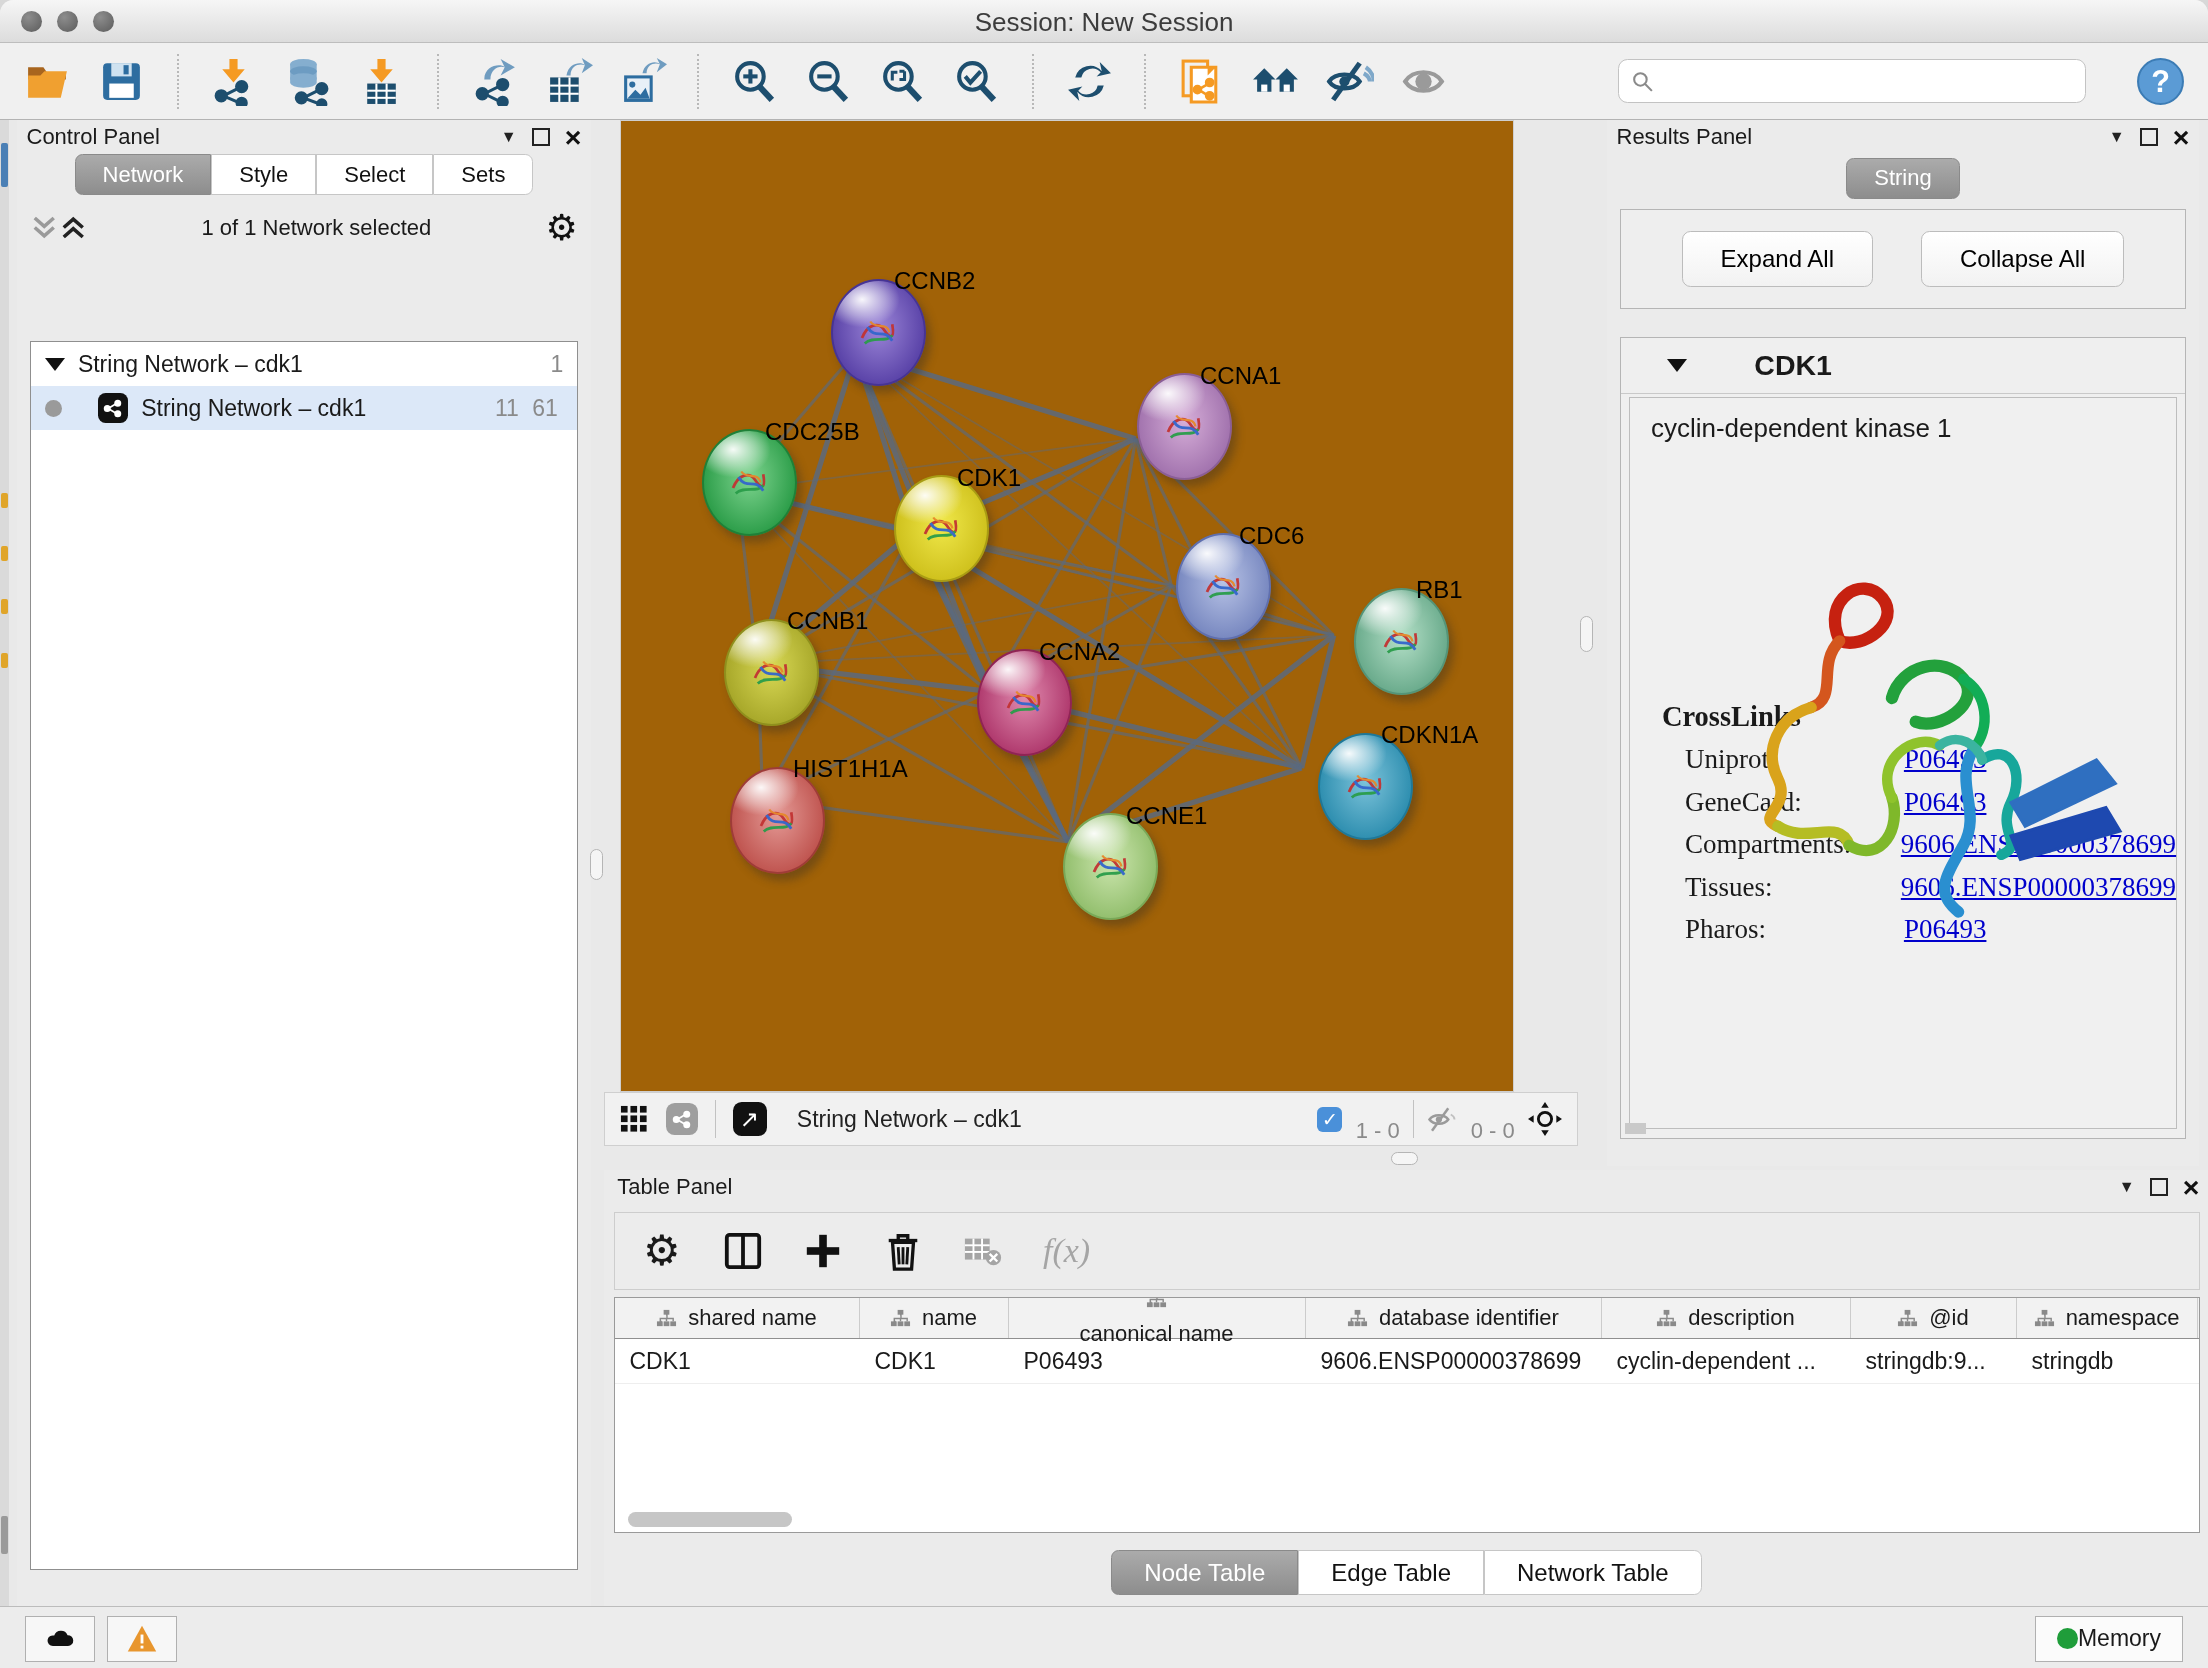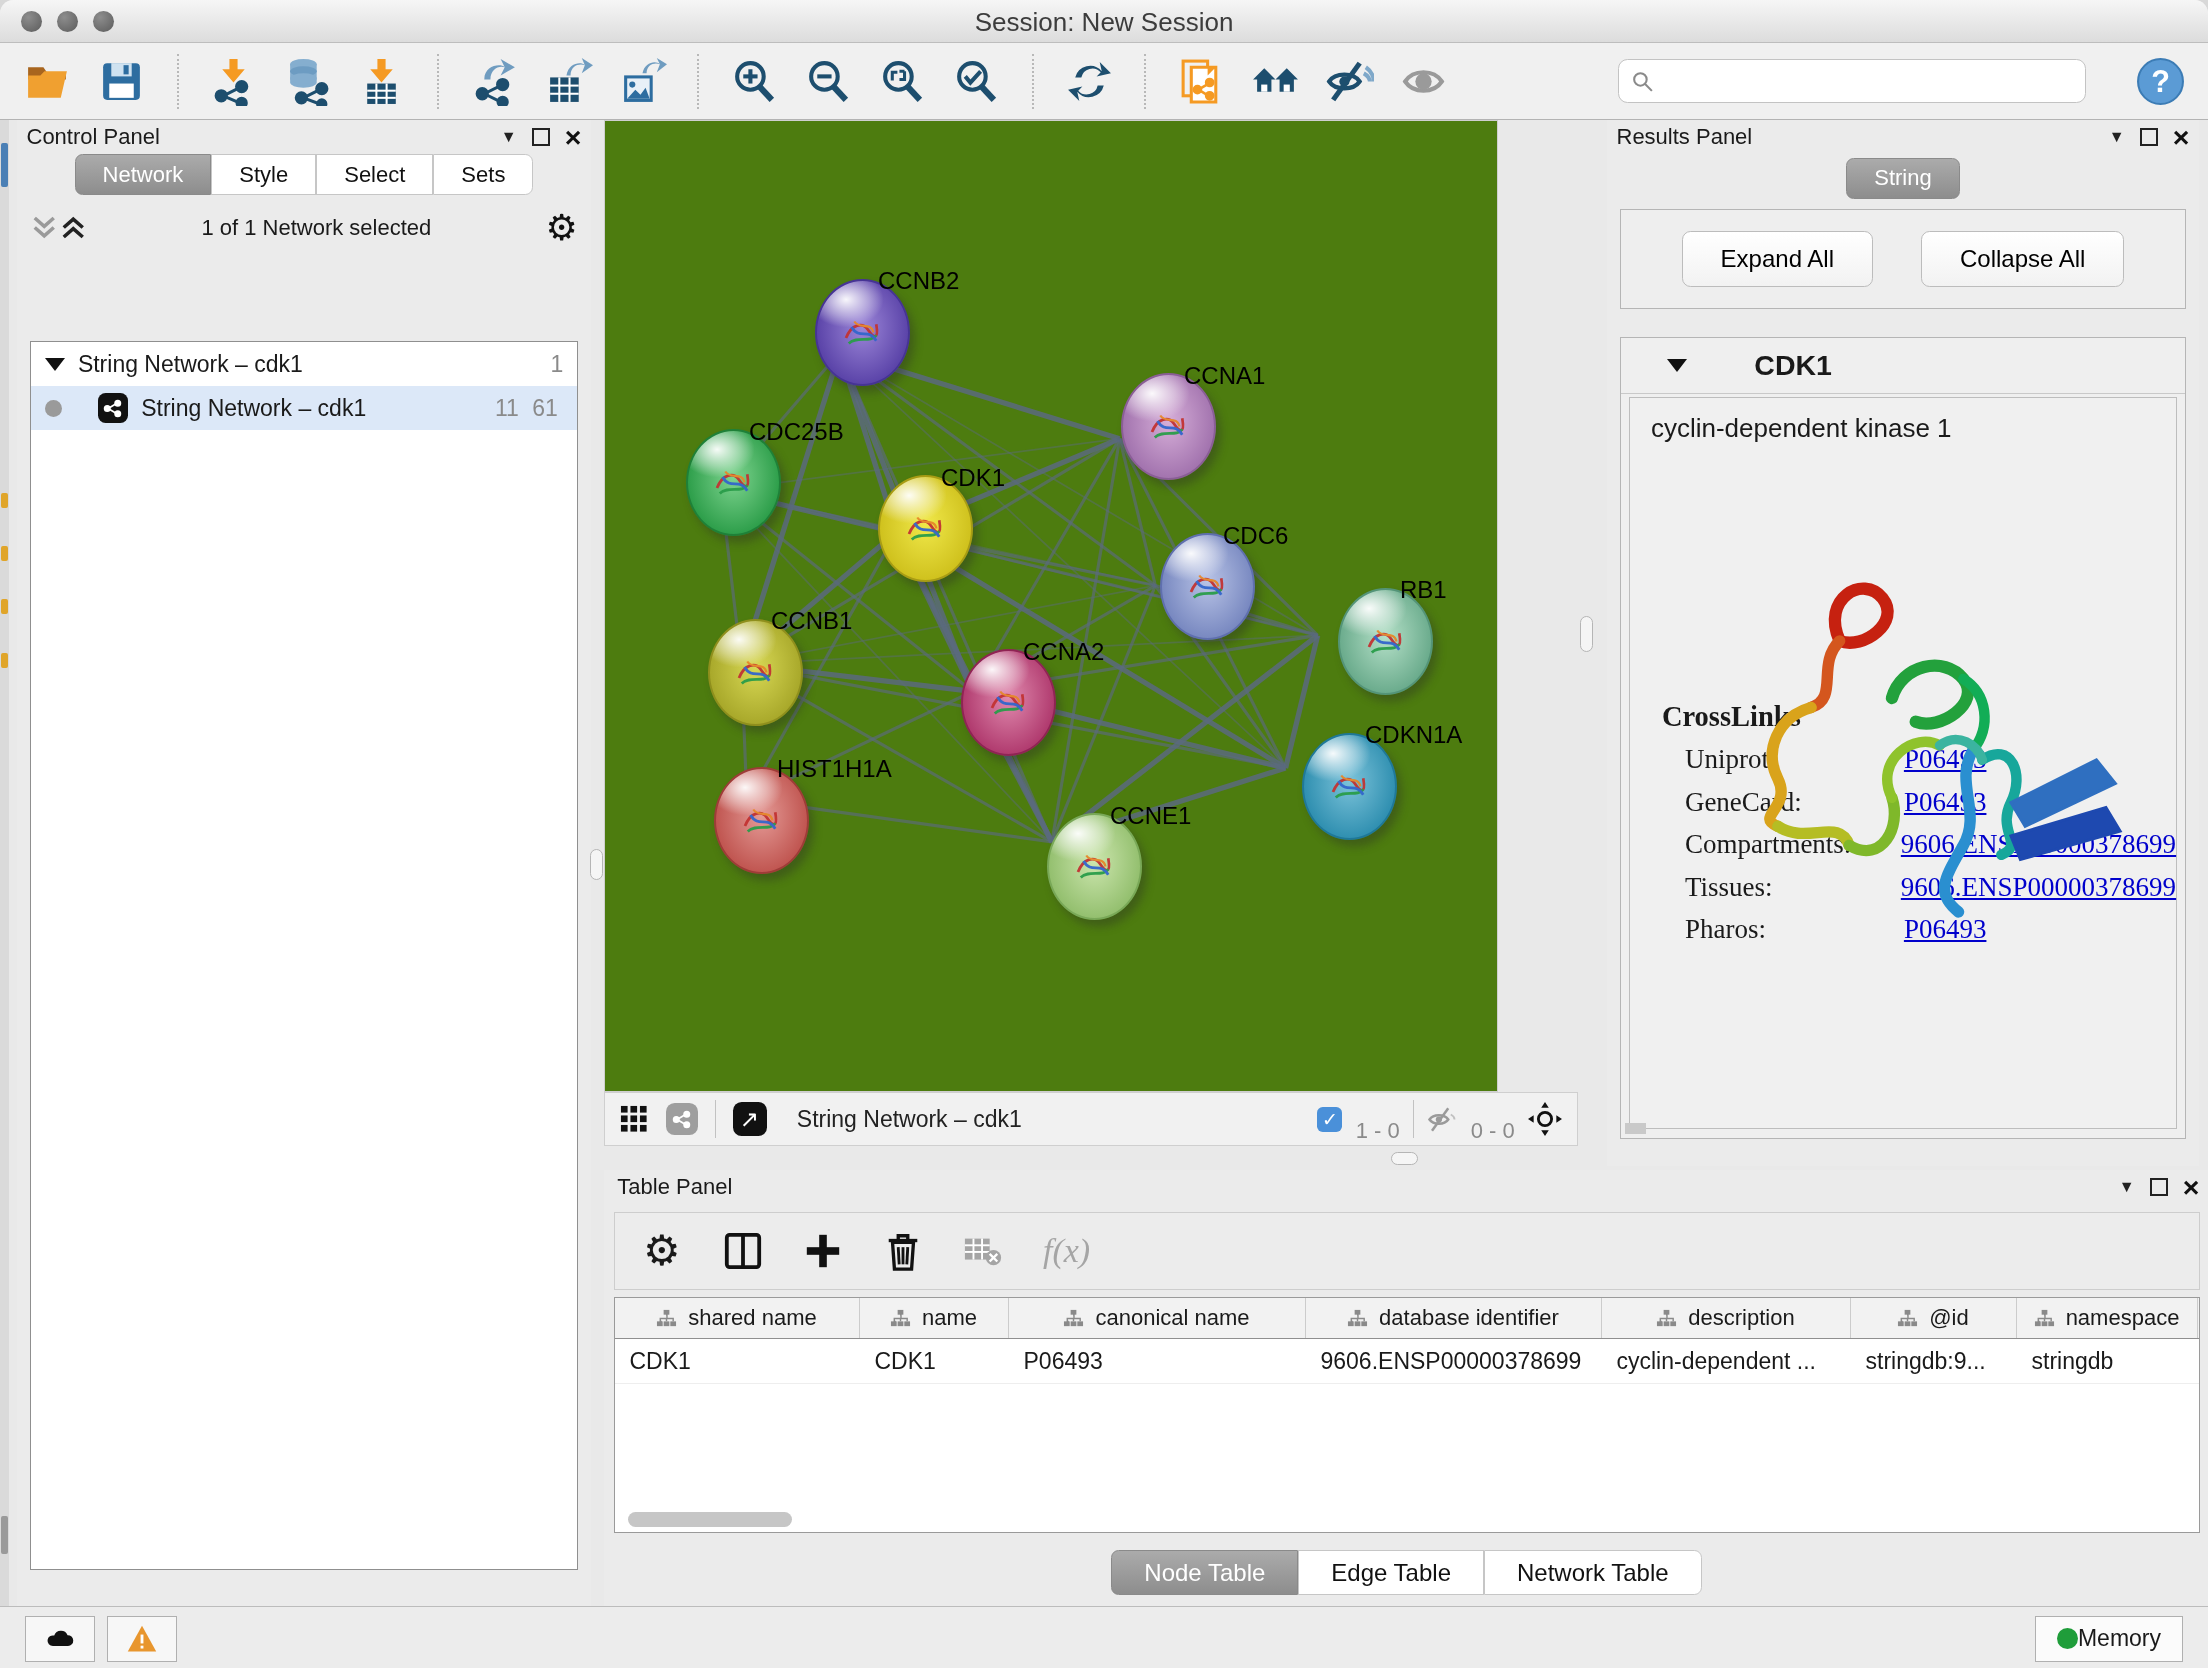--- a/index.html
+++ b/index.html
@@ -44,21 +44,21 @@
   .gear-glyph{font-size:36px;line-height:36px;color:#111;}
   .cp-tree{position:absolute;left:13.3px;right:13.3px;top:221px;bottom:38px;background:#fff;border:1.9px solid #8f8f8f;}
   .tree-row{display:flex;align-items:center;height:44px;font-size:23px;gap:13.3px;padding:0 13.3px;}
   .tree-row .cnt{color:#8a8a8a;}
   .tree-row.child{background:#dce8f8;}
   .tri-down{width:0;height:0;border-left:10.5px solid transparent;border-right:10.5px solid transparent;border-top:13.3px solid #111;}
   .dot{width:17px;height:17px;border-radius:50%;background:#9a9a9a;}
   .share-badge{width:30px;height:30px;border-radius:7.6px;background:#111;display:flex;align-items:center;justify-content:center;}
   .share-badge svg{width:21px;height:21px;}
   
-  .canvas{position:absolute;left:604px;top:120px;width:894px;height:972px;background:#4d7c0f;border:1px solid #cfcfcf;box-sizing:border-box;}
+  .canvas{position:absolute;left:620px;top:120px;width:894px;height:972px;background:#a16207;border:1px solid #cfcfcf;box-sizing:border-box;}
   .canvas svg.edges{position:absolute;left:0;top:0;width:100%;height:100%;}
   .nnode{position:absolute;border-radius:50%;}
   .nnode svg{position:absolute;left:18px;top:24px;width:55px;height:55px;opacity:.95;}
   .nlabel{position:absolute;font-size:24px;color:#000;white-space:nowrap;}
   .canvas-bar{position:absolute;left:604px;top:1092px;width:974px;height:54px;background:#f1f1f1;
     border:1px solid #cfcfcf;box-sizing:border-box;display:flex;align-items:center;padding:0 15px;gap:17px;}
   .cb-sep{width:0;height:38px;border-left:1px solid #c2c2c2;}
   .cb-title{font-size:23px;color:#222;margin-left:13.3px;}
   .cb-count{font-size:22px;color:#8a8a8a;margin-top:23px;}
   .cb-check{width:25px;height:25px;border-radius:5.7px;background:#4a90d9;color:#fff;font-size:19px;
@@ -721,21 +721,21 @@
               <g fill="#8a8a8a">
                 <rect x="8" y="2" width="6" height="5"></rect>
                 <rect x="1" y="14" width="6" height="5"></rect>
                 <rect x="8" y="14" width="6" height="5"></rect>
                 <rect x="15" y="14" width="6" height="5"></rect>
                 <path d="M10.5 7h1v4h-7v3h1.5M11 11v3M18 14v-3h-7" stroke="#8a8a8a" fill="none" stroke-width="1.5"></path>
               </g>
             </svg>
             <span>name</span>
           </div>
-          <div class="th" style="width: 297px;">
+          <div class="th" style="width: 297px; flex-direction: column;">
             <svg viewBox="0 0 22 22">
               <g fill="#8a8a8a">
                 <rect x="8" y="2" width="6" height="5"></rect>
                 <rect x="1" y="14" width="6" height="5"></rect>
                 <rect x="8" y="14" width="6" height="5"></rect>
                 <rect x="15" y="14" width="6" height="5"></rect>
                 <path d="M10.5 7h1v4h-7v3h1.5M11 11v3M18 14v-3h-7" stroke="#8a8a8a" fill="none" stroke-width="1.5"></path>
               </g>
             </svg>
             <span>canonical name</span>

